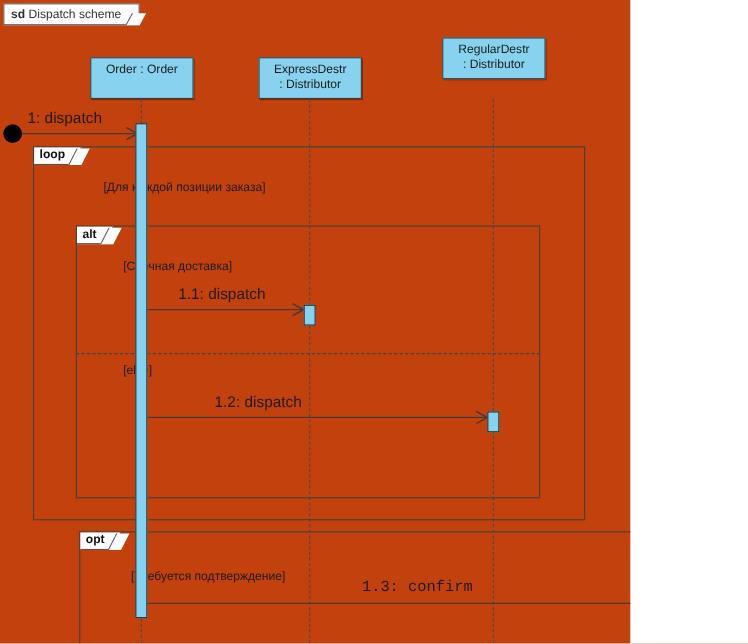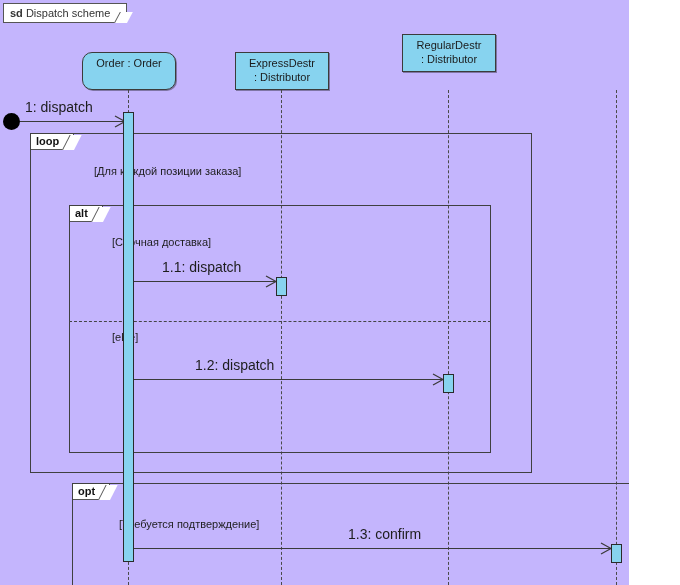--- a/index.html
+++ b/index.html
@@ -4,23 +4,23 @@
 <style>
   html,body{margin:0;padding:0;background:#ffffff;}
   body{
     font-family:"Liberation Sans", sans-serif;
     font-size:11px;
     color:#222222;
     -webkit-font-smoothing:antialiased;
   }
   #canvas{
     position:relative;
-    width:629px;
+    width:573px;
     height:585px;
-    background:#c4b5fd;
+    background:#c2410c;
     overflow:hidden;
   }
 
   
   .frame-tab{
     position:absolute;
     box-sizing:border-box;
     border:1px solid #555555;
     background:#ffffff;
     color:#333333;
@@ -158,21 +158,21 @@
 <div id="canvas">
 
   <div class="frame-tab" style="left:3px; top:3px;">
     <span class="tab-inner">
       <span class="kw">sd</span>
       <span>Dispatch scheme</span>
     </span>
     <span class="tab-corner"></span>
   </div>
 
-  <div class="lifeline-head" style="left:82px; top:52px; width:94px; height:38px;border-radius:10px;">
+  <div class="lifeline-head" style="left:82px; top:52px; width:94px; height:38px;">
     <span>Order : Order</span>
     <span></span>
   </div>
 
   <div class="lifeline-head" style="left:235px; top:52px; width:94px; height:38px;">
     <span>ExpressDestr</span>
     <span>: Distributor</span>
   </div>
 
   <div class="lifeline-head" style="left:402px; top:34px; width:94px; height:38px;">
@@ -241,16 +241,16 @@
   </div>
   <div class="msg-label" style="left:162px; top:359px;margin-left:33px;">1.2: dispatch</div>
   <div class="activation" style="left:443px; top:374px; width:11px; height:19px;"></div>
 
   <div class="msg-line" style="left:134px; top:548px; width:477px;"></div>
   <div class="arrowhead" style="left:599px; top:542px;">
     <svg width="14" height="14" viewBox="0 0 14 14">
       <path d="M2 1 L12 6.5 L2 12" fill="none" stroke="#3a3a3a" stroke-width="1.2"></path>
     </svg>
   </div>
-  <div class="msg-label" style="left:348px; top:528px;">1.3: confirm</div>
+  <div class="msg-label" style="left:329px; top:528px;font-family:Liberation Mono, monospace;">1.3: confirm</div>
   <div class="activation" style="left:611px; top:544px; width:11px; height:19px;"></div>
 
 </div>
 
 </body></html>

